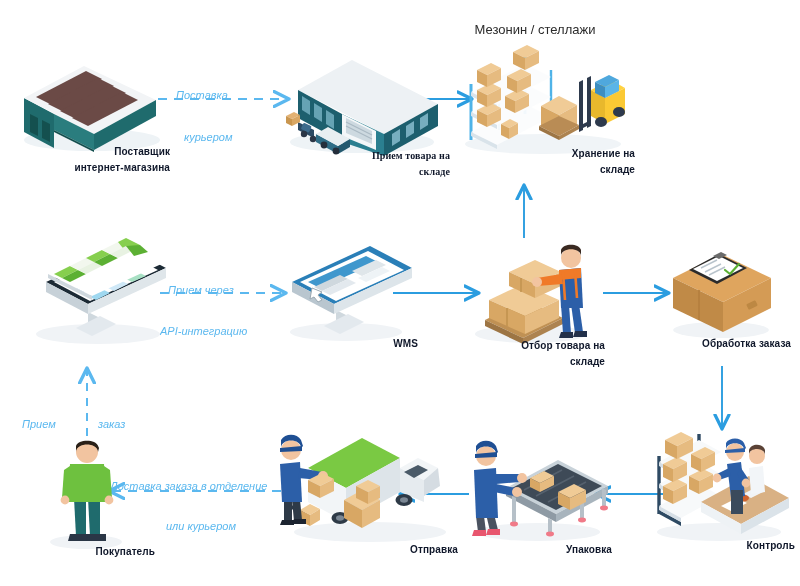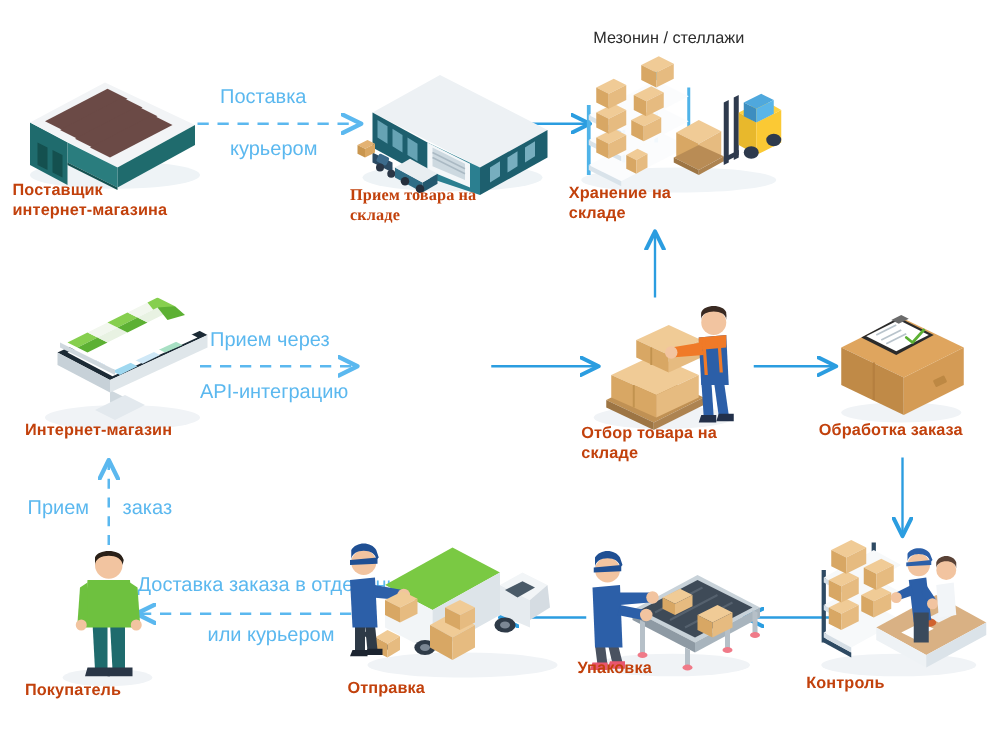--- a/index.html
+++ b/index.html
@@ -21,41 +21,43 @@
   .node {
     position: absolute;
   }
   .node-art {
     position: absolute;
     left: 0;
     top: 0;
   }
   .node-label {
     position: absolute;
-    text-align: left;
+    text-align: right;
     font-weight: bold;
-    font-size: 13px;
+    font-size: 10px;
     line-height: 16px;
-    color: #c2410c;
+    color: #0f172a;
     letter-spacing: 0.1px;
     white-space: pre-line;
   }
   .caption {
     position: absolute;
     text-align: center;
     font-size: 13px;
     color: #2b2b2b;
     line-height: 16px;
   }
   .edge-label {
     position: absolute;
-    font-size: 16px;
+    font-style: italic;
+    font-size: 11px;
     color: #5bb8ef;
     white-space: nowrap;
     line-height: 15px;
+    margin-top: 18px;
   }
   svg.conn {
     position: absolute;
     left: 0;
     top: 0;
     width: 800px;
     height: 586px;
     pointer-events: none;
   }
 </style>
@@ -312,23 +314,45 @@
         <path d="M82,12 L98,4 L106,8 L90,16 Z" fill="#f2f7ee"></path>
         <path d="M98,4 L106,0 L120,7 L106,14 Z" fill="#86cf4e"></path>
         <path d="M42,40 L58,32 L66,36 L50,44 Z" fill="#5cb033"></path>
         <path d="M58,32 L74,24 L82,28 L66,36 Z" fill="#e8f2e2"></path>
         <path d="M74,24 L90,16 L98,20 L82,28 Z" fill="#5cb033"></path>
         <path d="M90,16 L106,8 L114,12 L98,20 Z" fill="#e8f2e2"></path>
         <path d="M106,8 L120,7 L128,14 L114,18 Z" fill="#5cb033"></path>
       </g>
       <path d="M28,36 L72,58 L72,62 L28,40 Z" fill="#cfd8de"></path>
     </svg>
-    <div class="node-label" style="left:0px; top:98px; width:165px;">Интернет-магазин</div>
-  </div>
-
+  </div>
+
+  <div class="node" style="left:278px; top:240px; width:140px; height:115px;">
+    <svg class="node-art" width="140" height="105" viewBox="0 0 140 105">
+      <ellipse cx="68" cy="92" rx="56" ry="9" fill="#f0f3f6"></ellipse>
+      <path d="M58,70 L70,76 L70,86 L58,80 Z" fill="#cfd8de"></path>
+      <path d="M46,86 L70,74 L86,82 L62,94 Z" fill="#e3e9ee"></path>
+
+      <path d="M14,42 L92,6 L134,28 L56,64 Z" fill="#2a7fb8"></path>
+      <path d="M14,42 L56,64 L56,74 L14,52 Z" fill="#b9c6cf"></path>
+      <path d="M56,64 L134,28 L134,38 L56,74 Z" fill="#dde5ea"></path>
+
+      <path d="M22,42 L90,11 L126,30 L58,61 Z" fill="#ffffff"></path>
+
+      <path d="M30,42 L88,16 L100,22 L42,48 Z" fill="#3f97cd"></path>
+
+      <path d="M36,47 L62,35 L70,39 L44,51 Z" fill="#cfd8de"></path>
+      <path d="M44,51 L70,39 L78,43 L52,55 Z" fill="#e3e9ee"></path>
+      <path d="M74,31 L98,20 L108,25 L84,36 Z" fill="#dfe6ea"></path>
+      <path d="M80,38 L104,27 L112,31 L88,42 Z" fill="#eef3f6"></path>
+
+      <path d="M34,48 L44,52 L40,55 L44,60 L40,62 L36,57 L32,59 Z" fill="#ffffff" stroke="#9aa8b2" stroke-width="1"></path>
+    </svg>
+    <div class="node-label" style="left:0px; top:96px; width:140px;">WMS</div>
+  </div>
 
   <div class="node" style="left:465px; top:238px; width:140px; height:130px;">
     <svg class="node-art" width="140" height="110" viewBox="0 0 140 110">
       <ellipse cx="66" cy="96" rx="56" ry="9" fill="#f0f3f6"></ellipse>
 
       <path d="M20,82 L58,100 L98,80 L60,62 Z" fill="#c09154"></path>
       <path d="M20,82 L58,100 L58,106 L20,88 Z" fill="#9d7544"></path>
       <path d="M58,100 L98,80 L98,86 L58,106 Z" fill="#ad8350"></path>
 
       <path d="M24,62 L58,46 L94,62 L60,78 Z" fill="#f0cb96"></path>
@@ -482,21 +506,21 @@
         <path d="M12,38 L34,36 L36,86 L14,86 Z" fill="#2c5fa8"></path>
         <path d="M34,42 L58,42 L58,50 L34,52 Z" fill="#2c5fa8"></path>
         <circle cx="60" cy="46" r="5" fill="#f2c4a0"></circle>
         <path d="M34,52 L54,56 L52,64 L32,60 Z" fill="#2c5fa8"></path>
         <circle cx="55" cy="60" r="5" fill="#f2c4a0"></circle>
         <circle cx="24" cy="24" r="10" fill="#f2c4a0"></circle>
         <path d="M14,22 C14,12 34,12 34,22 L36,20 L34,14 C30,7 18,7 14,14 Z" fill="#1f4f93"></path>
         <path d="M13,22 L35,20 L35,25 L13,26 Z" fill="#1f4f93"></path>
       </g>
     </svg>
-    <div class="node-label" style="left:0px; top:94px; width:150px;">Упаковка</div>
+    <div class="node-label" style="left:0px; top:110px; width:150px;">Упаковка</div>
   </div>
 
   <div class="node" style="left:278px; top:424px; width:180px; height:140px;">
     <svg class="node-art" width="180" height="125" viewBox="0 0 180 125">
       <ellipse cx="92" cy="108" rx="76" ry="10" fill="#f0f3f6"></ellipse>
 
       <path d="M30,44 L84,14 L122,34 L68,64 Z" fill="#7ac943"></path>
       <path d="M30,44 L30,78 L68,98 L68,64 Z" fill="#f2f5f7"></path>
       <path d="M68,64 L122,34 L122,68 L68,98 Z" fill="#dde4e9"></path>
 

